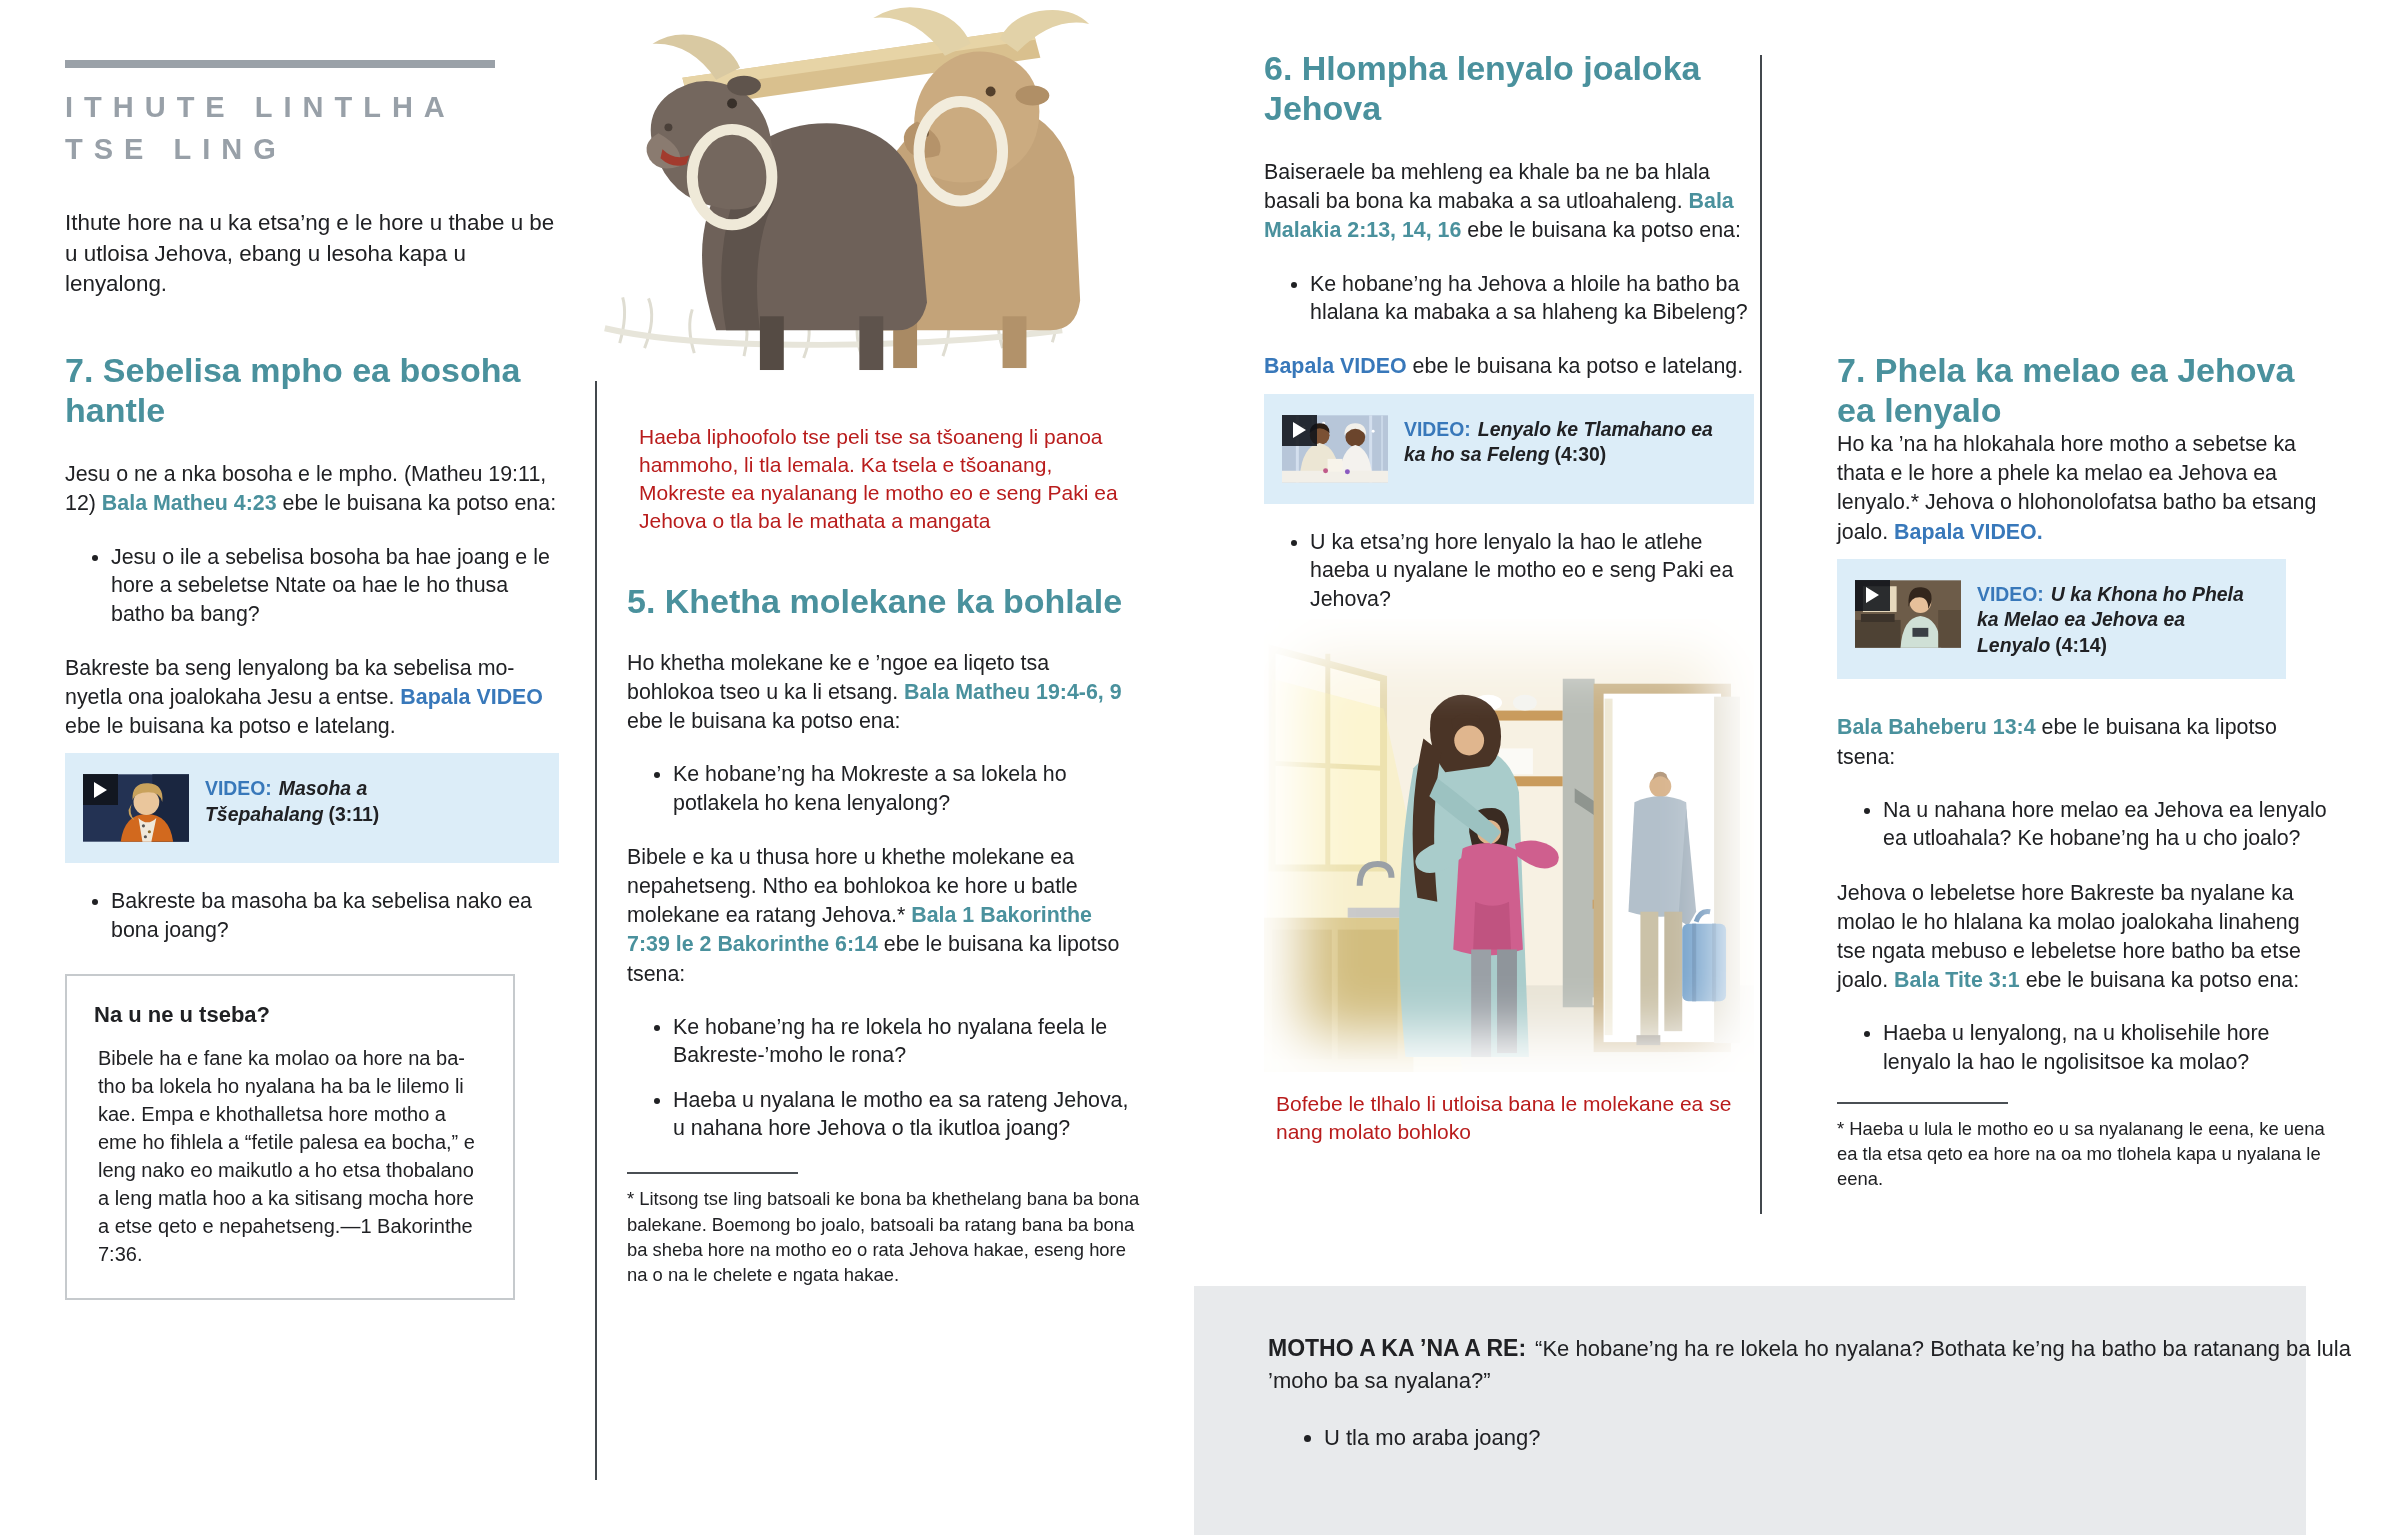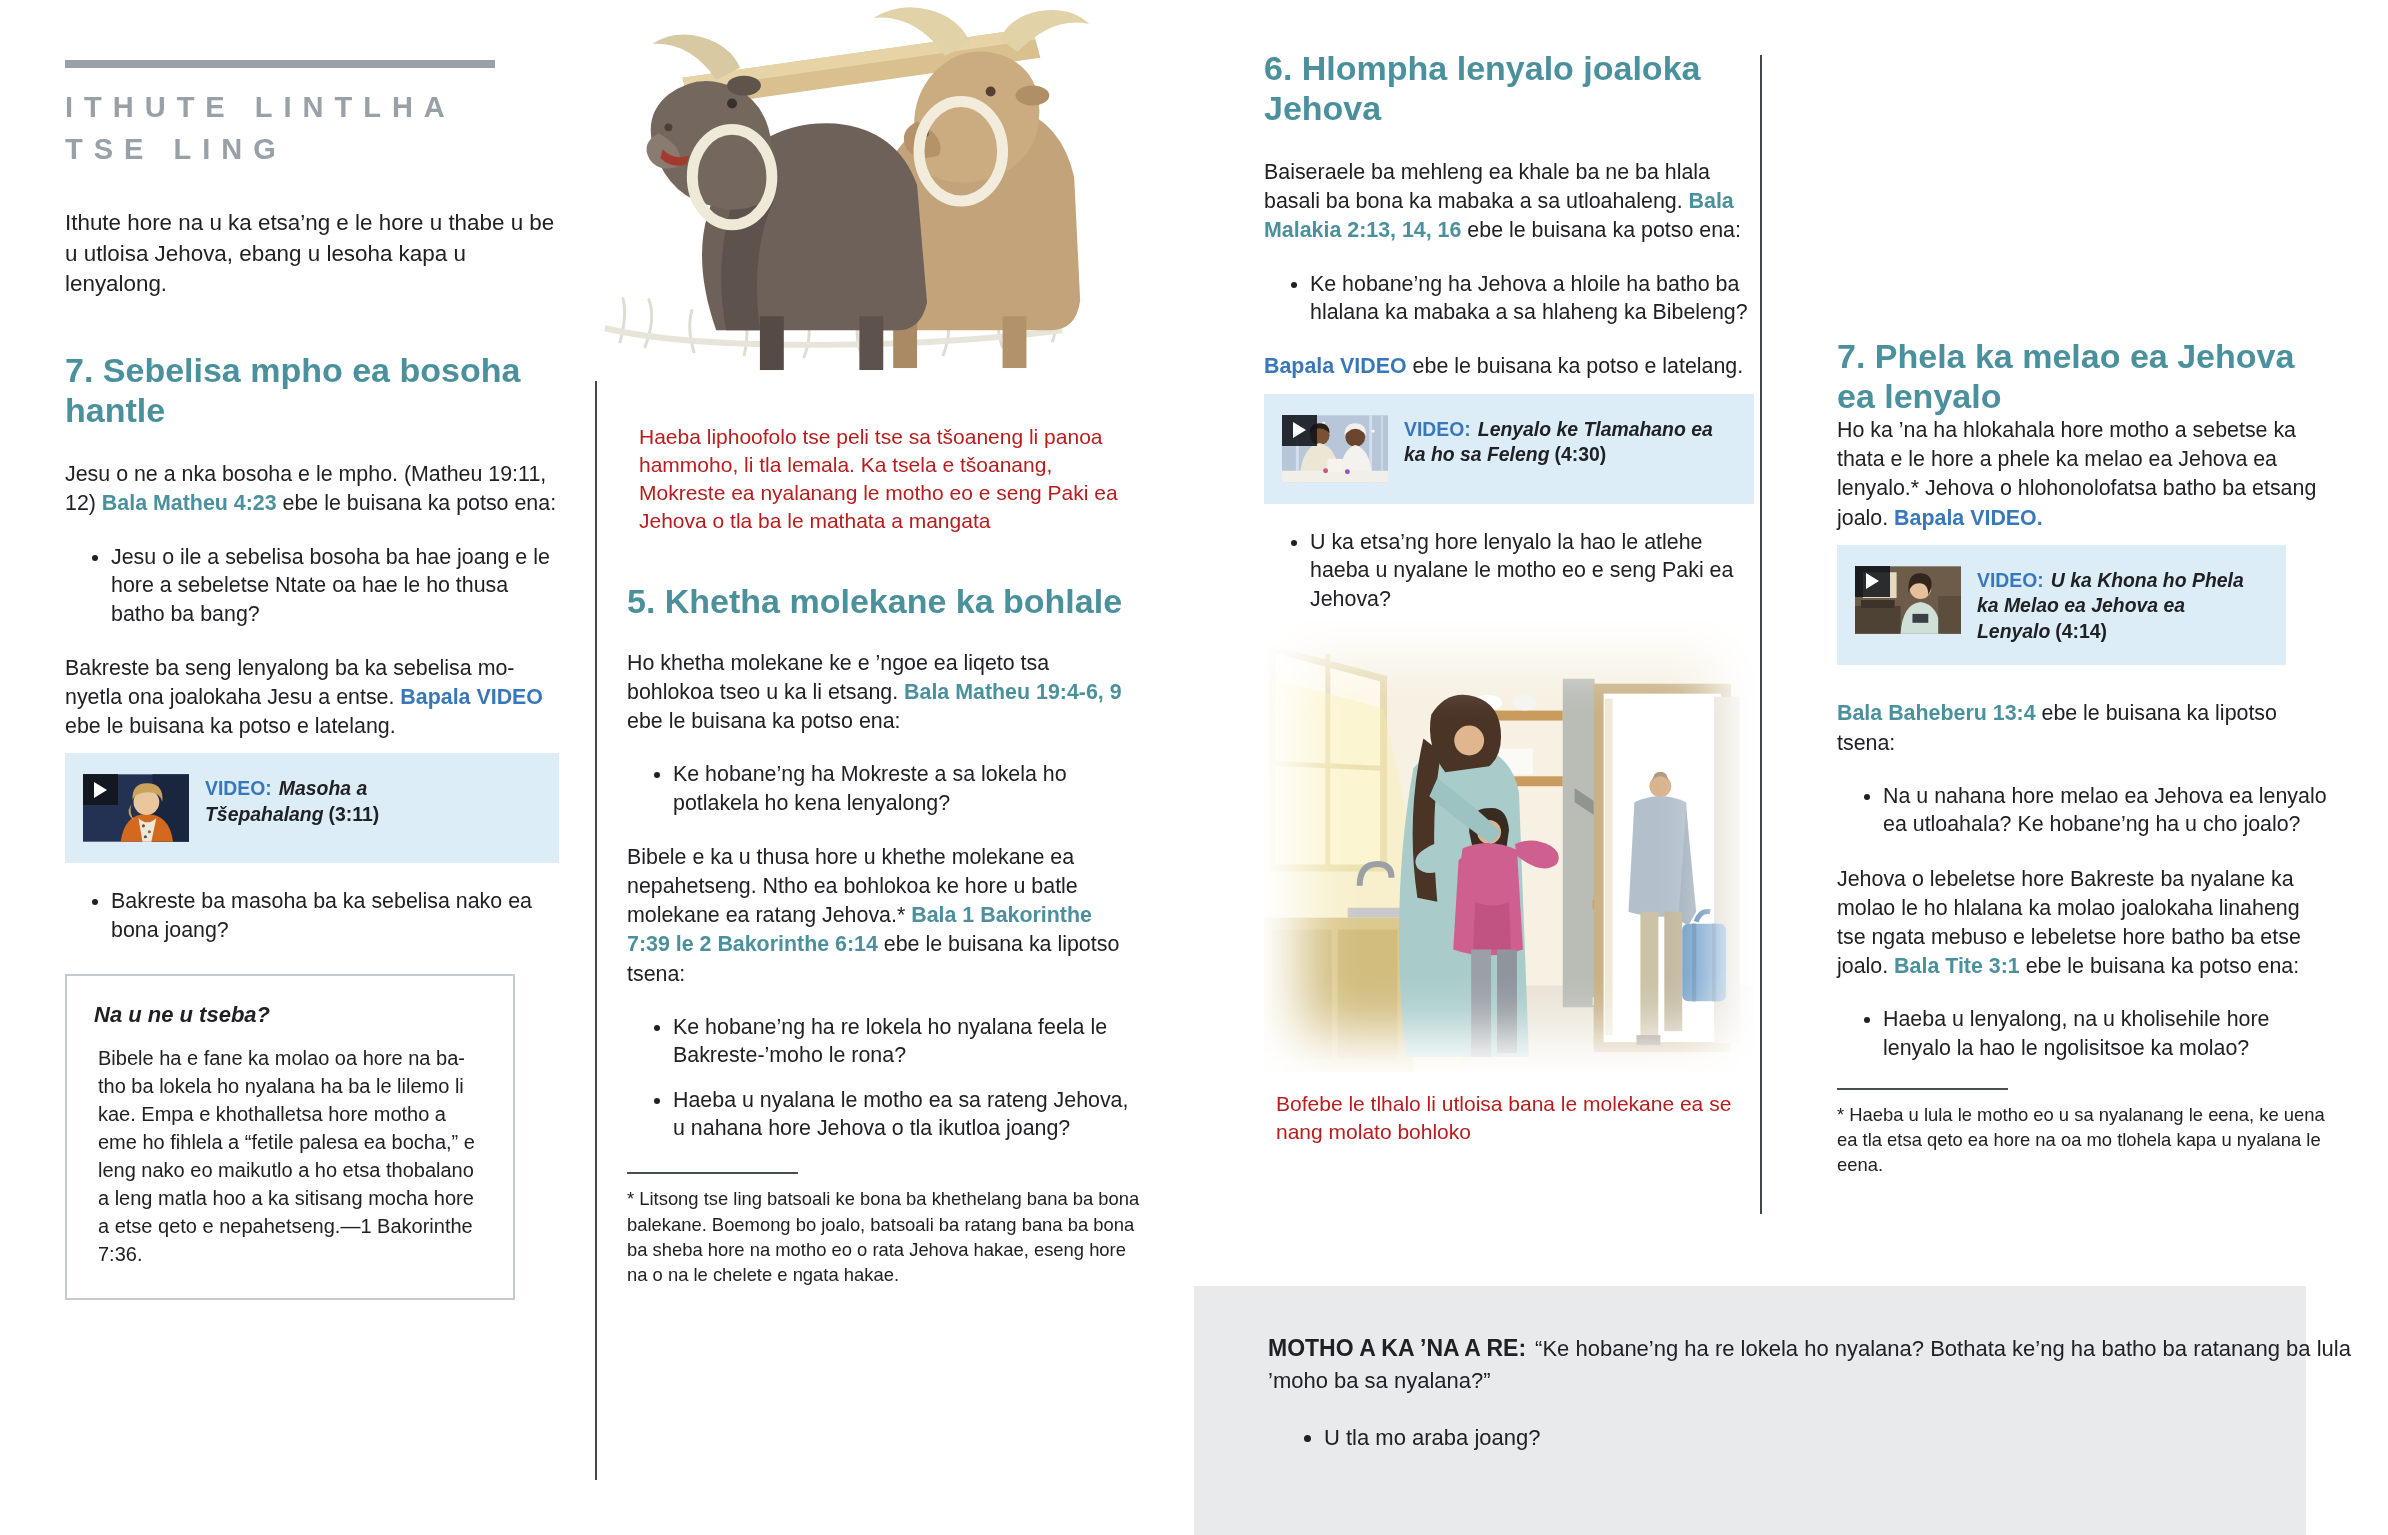--- a/index.html
+++ b/index.html
@@ -2,21 +2,21 @@
 <html><head>
 <meta charset="utf-8">
 <style>
   html,body{margin:0;padding:0;background:#fff;}
   body{width:2388px;height:1535px;position:relative;font-family:"Liberation Sans",sans-serif;color:#202124;}
   .page{position:absolute;inset:0;overflow:hidden;background:#fff;}
   .col{position:absolute;}
   #col1{left:65px;top:0;width:494px;}
   #col2{left:627px;top:411px;width:513px;}
   #col3{left:1264px;top:48px;width:490px;}
-  #col4{left:1837px;top:336px;width:495px;}
+  #col4{left:1837px;top:350px;width:495px;}
   .vdiv{position:absolute;width:2px;background:#43484d;}
   #div1{left:595px;top:381px;height:1099px;}
   #div2{left:1760px;top:55px;height:1159px;}
   .eyebrow-bar{width:430px;height:8px;background:#9aa1a8;margin-top:60px;}
   .eyebrow{margin-top:18px;font-size:29px;font-weight:bold;letter-spacing:11px;line-height:1.45;color:#98a0a8;}
   .intro{margin:38px 0 0 0;font-size:22.4px;line-height:1.37;}
   h2.sec{font-size:34px;line-height:1.18;font-weight:bold;color:#4A919D;margin:0;}
   .para{font-size:21.4px;line-height:1.36;margin:0;}
   .run-scripture{color:#4A919D;font-weight:bold;}
   .run-video{color:#3878BA;font-weight:bold;}
@@ -26,21 +26,21 @@
   .video-box{background:#DCEDF8;display:flex;gap:16px;padding:21px 18px;margin-top:12px;align-items:flex-start;cursor:pointer;}
   .thumb{width:106px;height:68px;flex:none;position:relative;overflow:hidden;}
   .play-badge{position:absolute;left:0;top:0;width:35px;height:31px;background:rgba(16,19,26,0.88);display:flex;align-items:center;justify-content:center;}
   .play-tri{width:0;height:0;border-style:solid;border-width:8px 0 8px 13px;border-color:transparent transparent transparent #ffffff;}
   .video-text{font-size:19.4px;line-height:1.32;font-weight:bold;padding-top:2px;}
   .video-label{color:#3878BA;margin-right:7px;}
   .video-title{font-style:italic;}
   .video-dur{margin-left:5px;}
   .caption{color:#b91c1c;font-size:21px;line-height:1.33;margin:12px;}
   .dyk-box{border:2px solid #c6cacd;width:392px;padding:26px 27px;margin-top:30px;}
-  .dyk-title{font-size:22px;font-weight:bold;margin:0 0 16px 0;font-style:italic;}
+  .dyk-title{font-size:22px;font-weight:bold;margin:0 0 16px 0;}
   .dyk-body{font-size:20px;line-height:1.4;margin:4px;}
   .footnote{font-size:18.4px;line-height:1.36;margin:0;}
   .fn-rule{width:171px;border-top:2px solid #4a4f54;margin:0 0 12px 0;}
   .oxen-wrap{position:absolute;left:565px;top:0;width:542px;height:386px;}
   .kitchen-wrap{width:490px;height:453px;margin-top:6px;position:relative;}
   .fade-edges::after{content:"";position:absolute;inset:0;box-shadow:inset 0 0 55px 38px #ffffff;pointer-events:none;}
   .graybox{position:absolute;left:1194px;top:1286px;width:1112px;height:250px;background:#E8EAEC;}
   .graybox-inner{padding:46px 0 0 74px;width:1144px;}
   .bottom-para{font-size:22px;line-height:1.45;margin:0;}
   .bottom-label{font-weight:bold;font-size:23px;margin-right:9px;}

